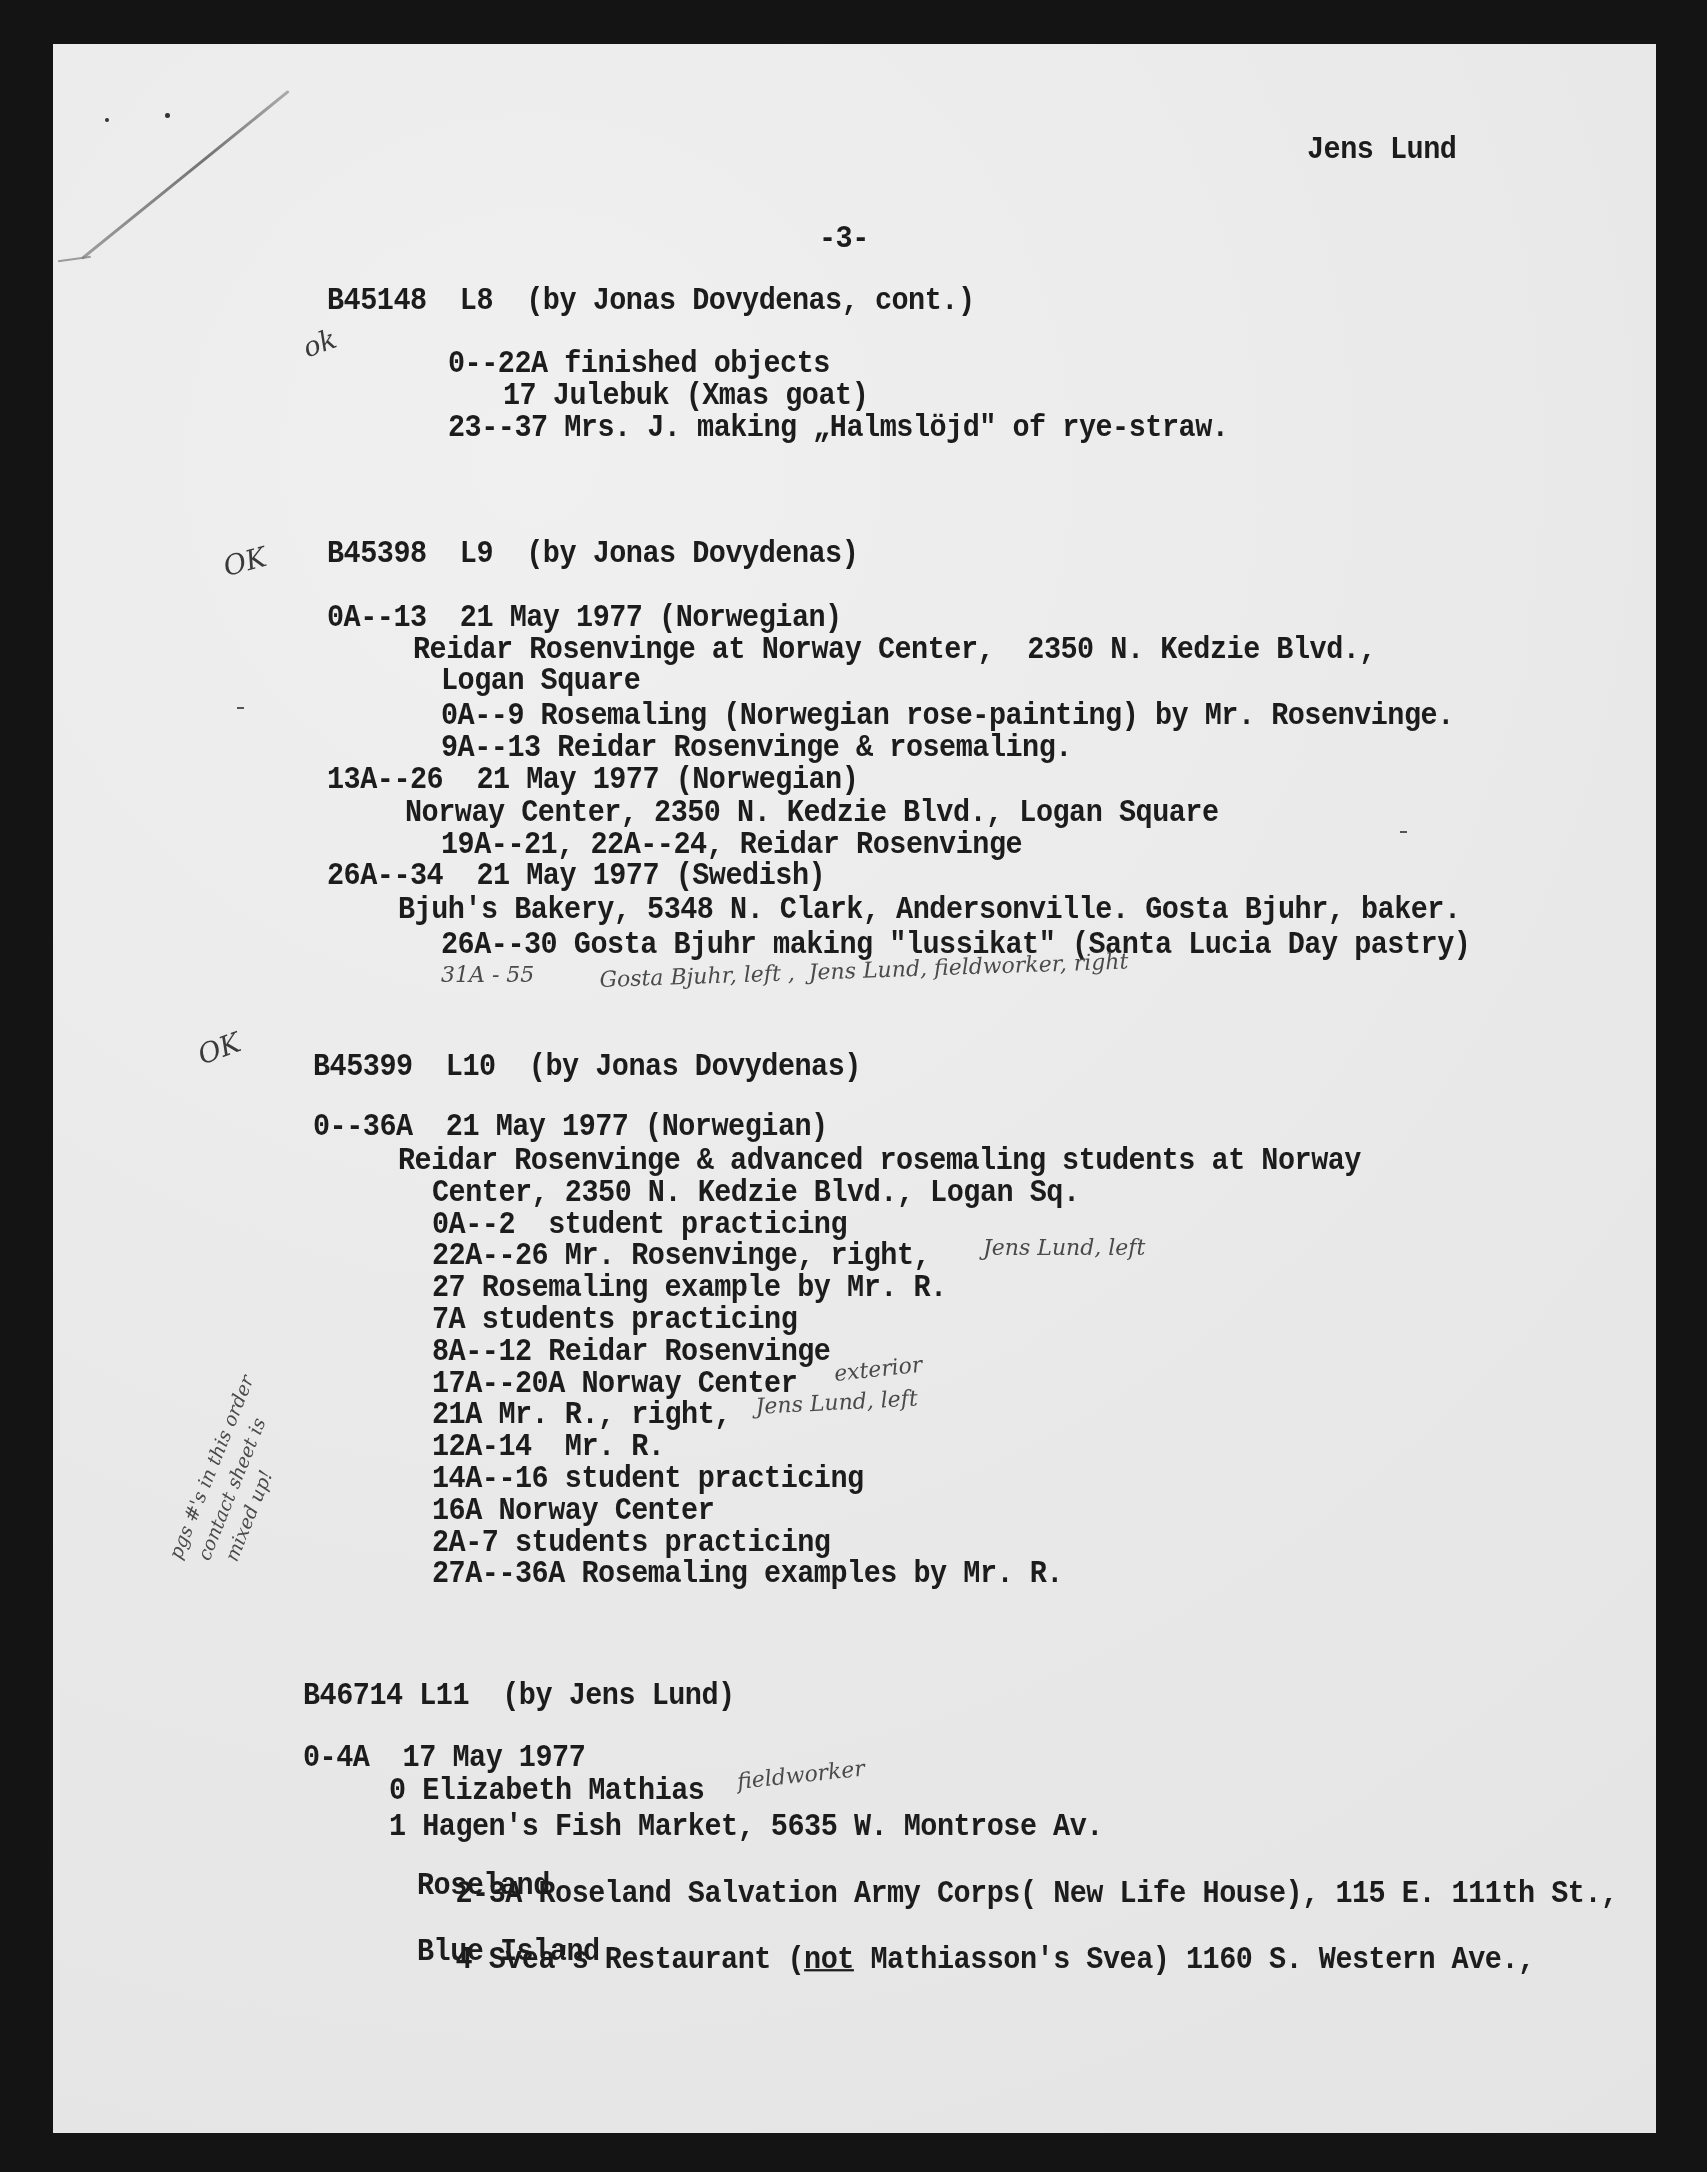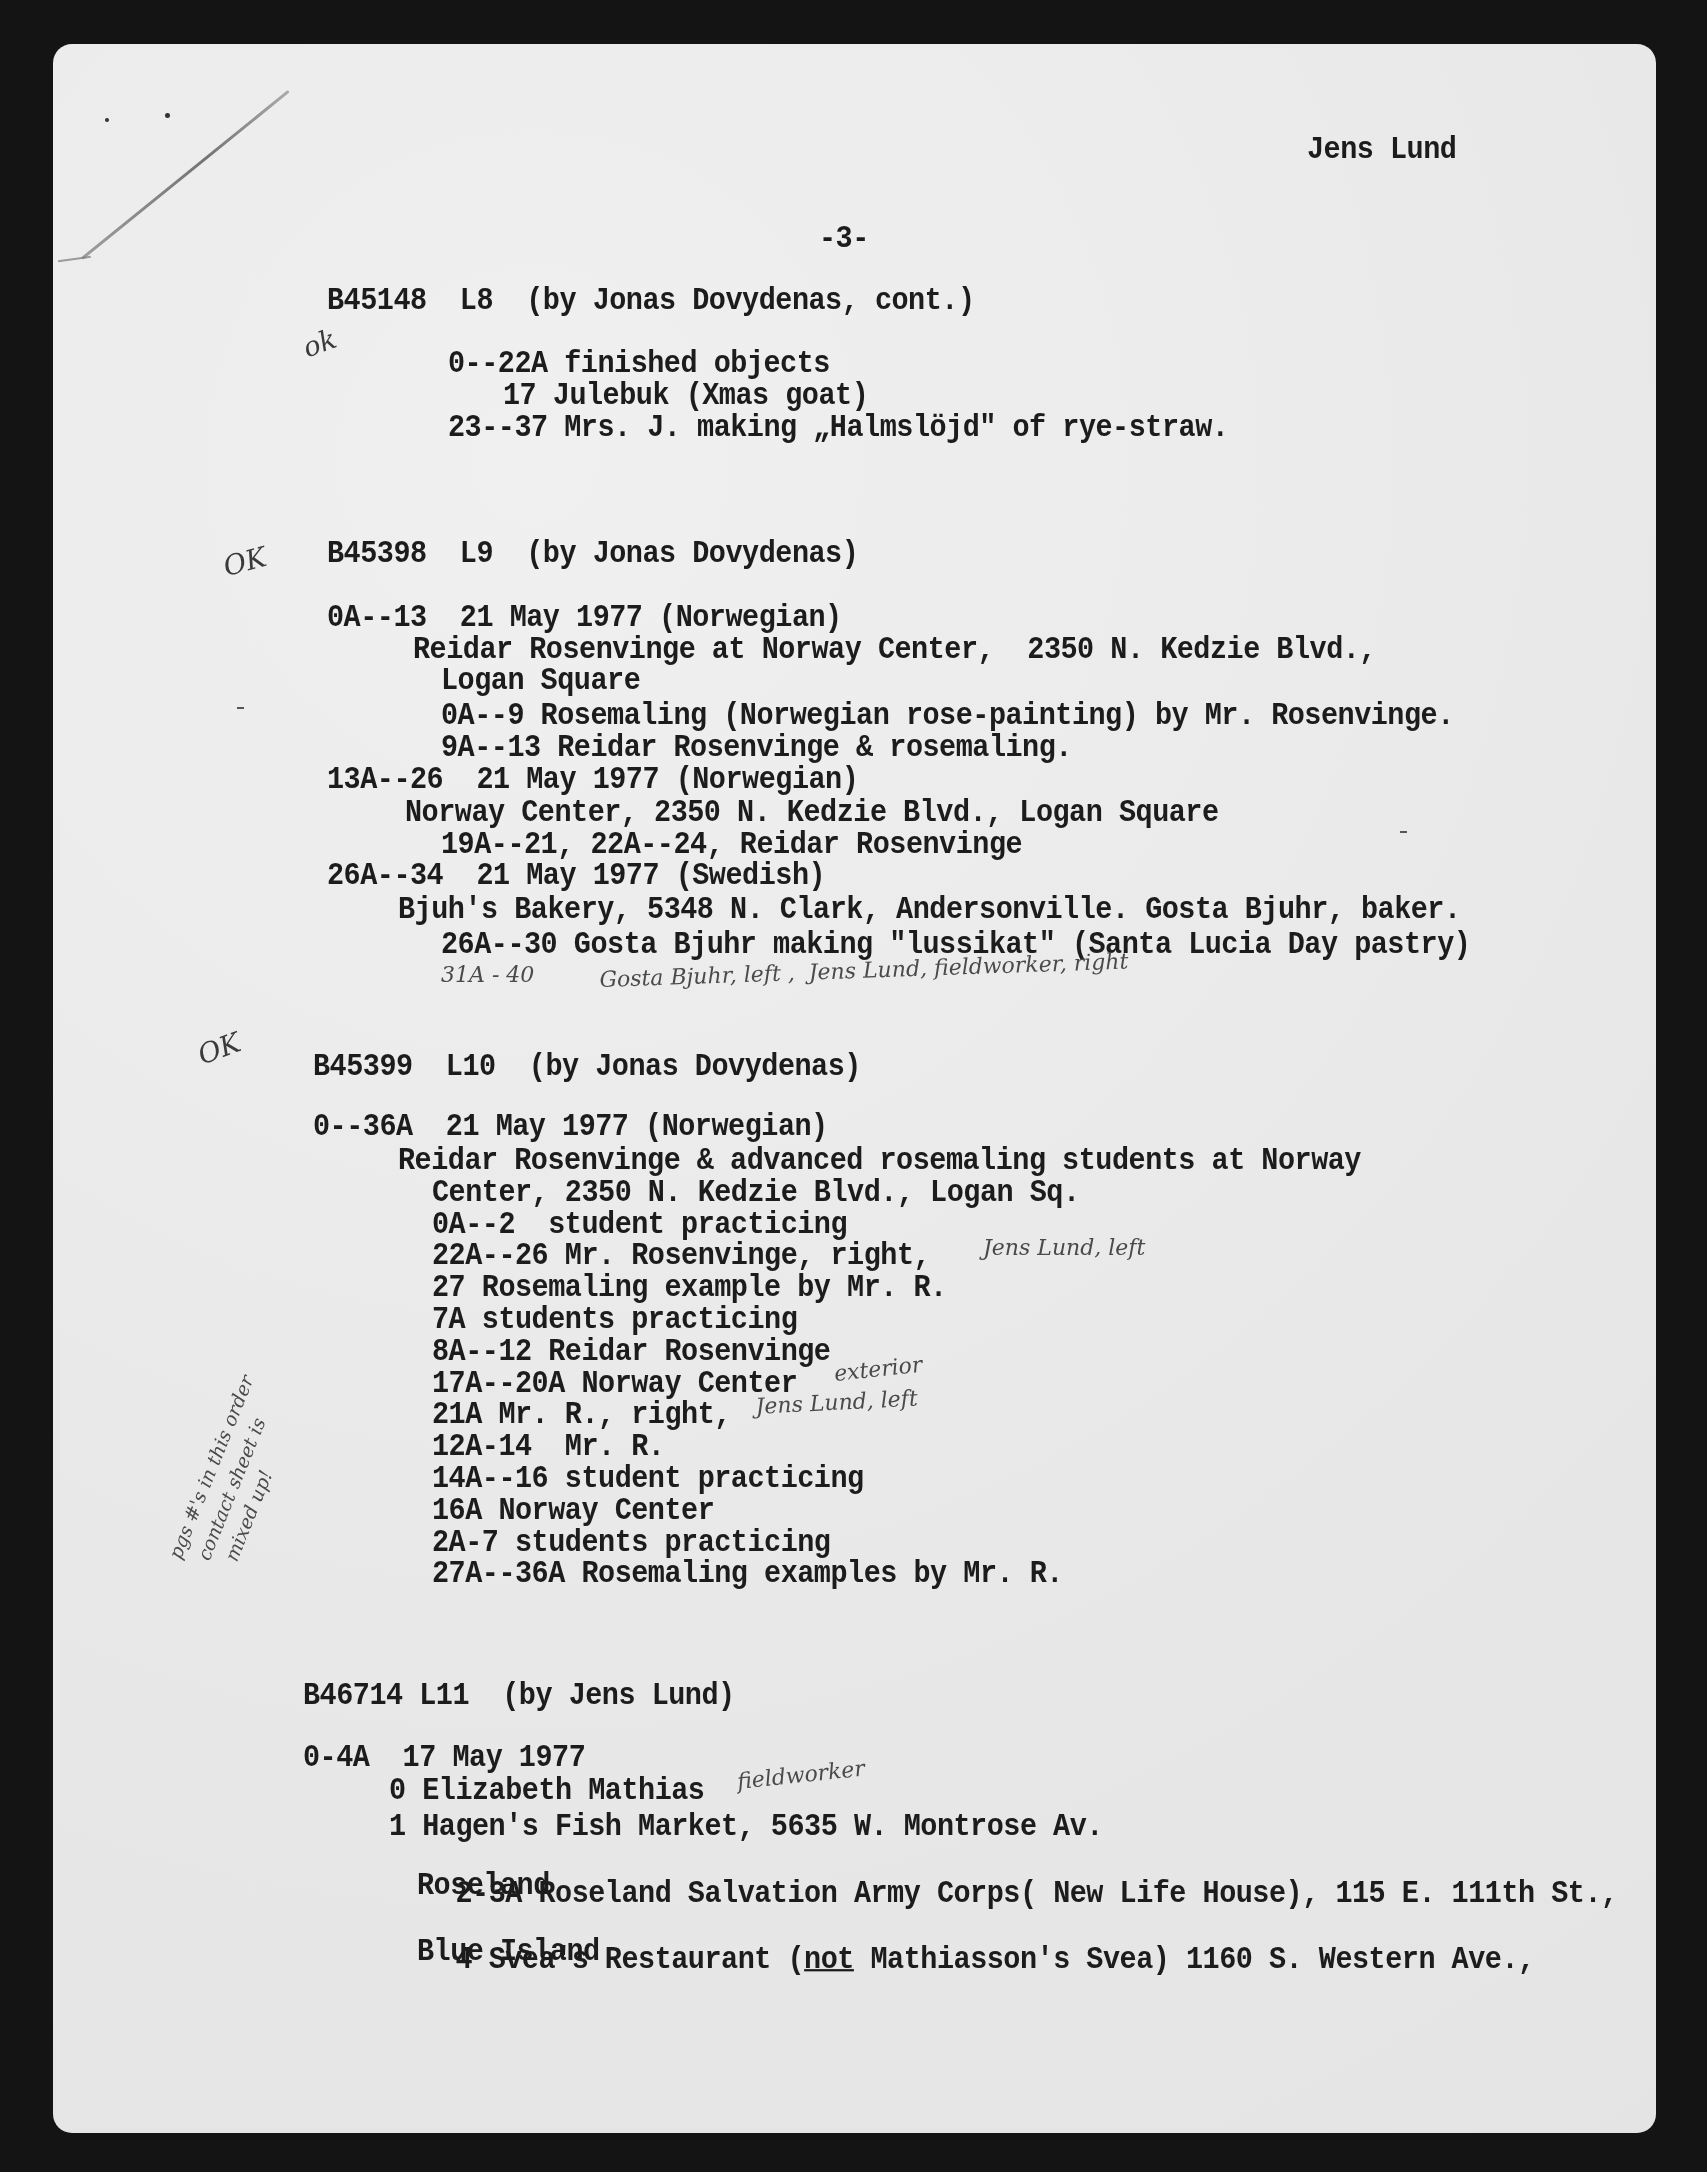--- a/index.html
+++ b/index.html
@@ -4,21 +4,20 @@
 <style>
   html, body { margin:0; padding:0; }
   body {
     width:1707px; height:2172px; background:#141414; position:relative; overflow:hidden;
     font-family:"Liberation Mono","DejaVu Sans Mono",monospace;
   }
   .page {
     position:absolute; left:53px; top:44px; width:1603px; height:2089px;
     background:#ececec;
     background-image: radial-gradient(circle at 30% 20%, #f0f0f0 0%, #e8e8e8 60%, #e4e4e4 100%);
-    border-radius: 19px;
   }
   .line {
     position:absolute; white-space:pre; color:#1c1c1c;
     font-size:28.5px; line-height:28.5px; letter-spacing:-0.5px;
     font-weight:bold; transform-origin:left top; transform:scaleY(1.12);
   }
   .hand {
     position:absolute; white-space:pre; color:#4a4a4a;
     font-family:"DejaVu Serif","Liberation Serif",serif; font-style:italic;
     font-size:22px; line-height:22px; transform-origin:left top;
@@ -62,21 +61,21 @@
   <div class="line" style="left:360px;top:590px;">Reidar Rosenvinge at Norway Center,  2350 N. Kedzie Blvd.,</div>
   <div class="line" style="left:388px;top:621px;">Logan Square</div>
   <div class="line" style="left:388px;top:656px;">0A--9 Rosemaling (Norwegian rose-painting) by Mr. Rosenvinge.</div>
   <div class="line" style="left:388px;top:688px;">9A--13 Reidar Rosenvinge &amp; rosemaling.</div>
   <div class="line" style="left:274px;top:720px;">13A--26  21 May 1977 (Norwegian)</div>
   <div class="line" style="left:352px;top:753px;">Norway Center, 2350 N. Kedzie Blvd., Logan Square</div>
   <div class="line" style="left:388px;top:785px;">19A--21, 22A--24, Reidar Rosenvinge</div>
   <div class="line" style="left:274px;top:816px;">26A--34  21 May 1977 (Swedish)</div>
   <div class="line" style="left:345px;top:850px;">Bjuh's Bakery, 5348 N. Clark, Andersonville. Gosta Bjuhr, baker.</div>
   <div class="line" style="left:388px;top:885px;">26A--30 Gosta Bjuhr making "lussikat" (Santa Lucia Day pastry)</div>
-  <div class="hand" style="left:388px;top:920px;">31A - 40</div>
+  <div class="hand" style="left:388px;top:920px;">31A - 55</div>
   <div class="hand" style="left:546px;top:925px;transform:rotate(-2deg);">Gosta Bjuhr, left ,  Jens Lund, fieldworker, right</div>
 
   <div class="hand ok" style="left:142px;top:1001px;transform:rotate(-20deg);">OK</div>
   <div class="line" style="left:260px;top:1007px;">B45399  L10  (by Jonas Dovydenas)</div>
   <div class="line" style="left:260px;top:1067px;">0--36A  21 May 1977 (Norwegian)</div>
   <div class="line" style="left:345px;top:1101px;">Reidar Rosenvinge &amp; advanced rosemaling students at Norway</div>
   <div class="line" style="left:379px;top:1133px;">Center, 2350 N. Kedzie Blvd., Logan Sq.</div>
   <div class="line" style="left:379px;top:1165px;">0A--2  student practicing</div>
   <div class="line" style="left:379px;top:1196px;">22A--26 Mr. Rosenvinge, right,</div>
   <div class="hand" style="left:930px;top:1193px;">Jens Lund, left</div>

